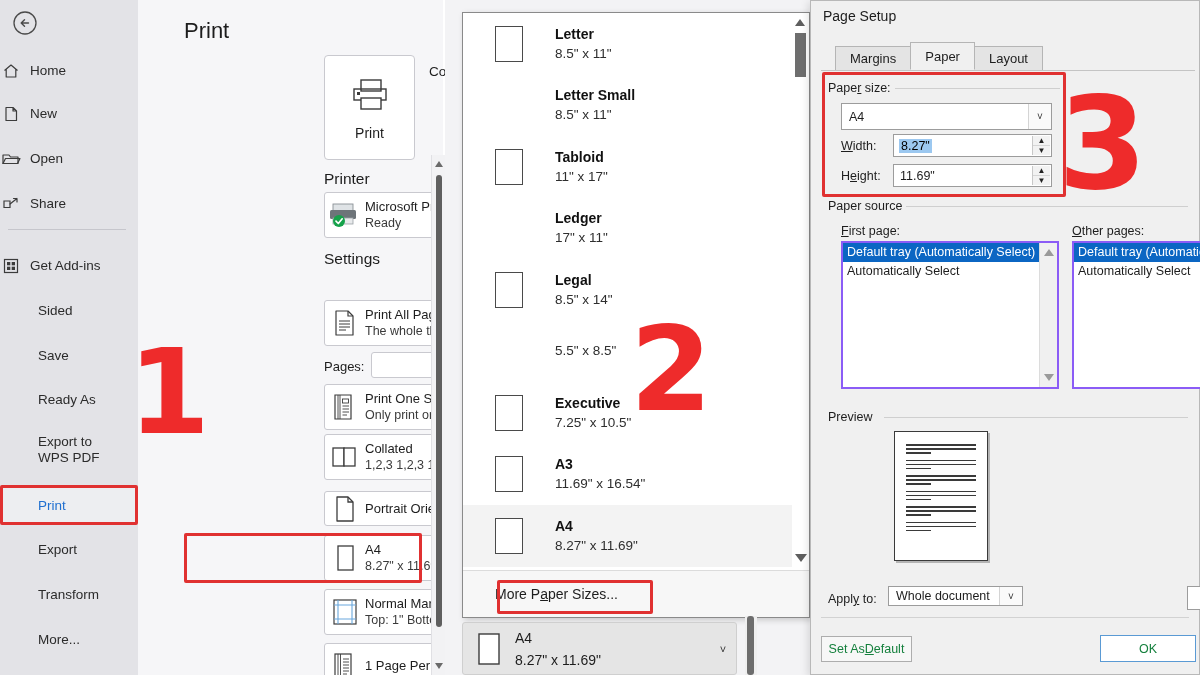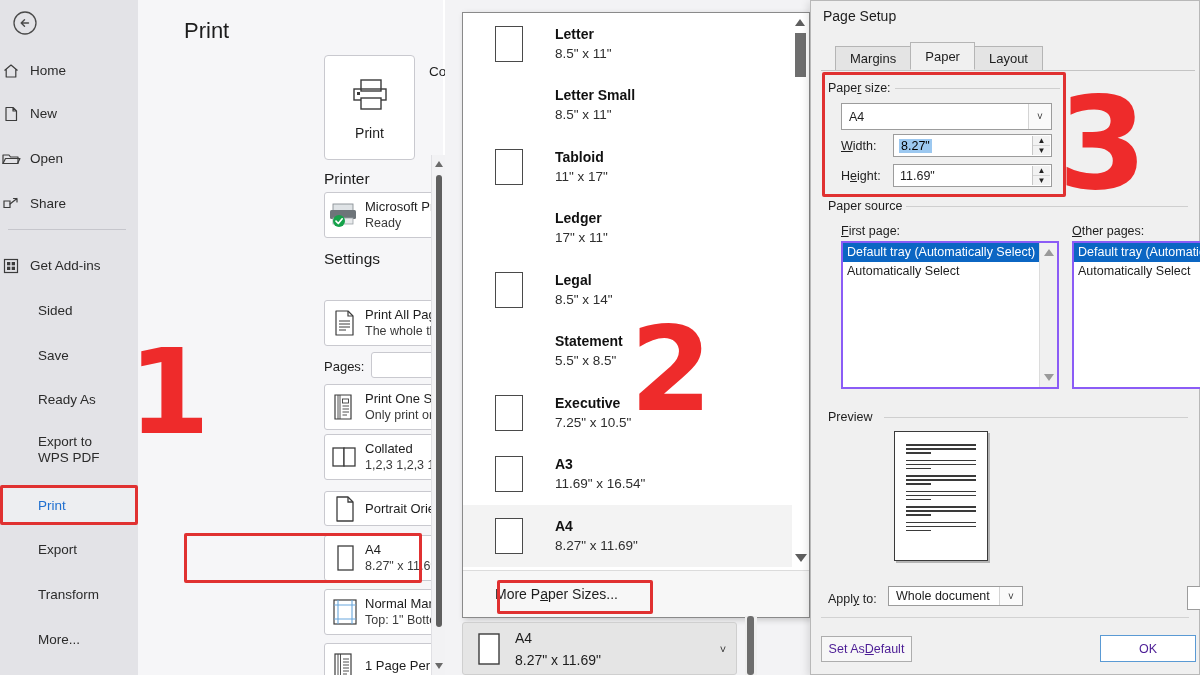--- a/index.html
+++ b/index.html
@@ -360,21 +360,21 @@
   }
   .prev-lines { position: absolute; left: 11px; top: 12px; width: 70px; }
   .prev-lines span { display: block; height: 1.5px; background: #3a3a3a; margin-bottom: 2.5px; }
   .prev-lines span.short { width: 36%; }
   .dlg-btn {
     position: absolute;
     border: 1px solid #adadad;
     background: #f7f7f7;
     box-sizing: border-box;
     display: flex; align-items: center; justify-content: center;
-    font-size: 12.5px; color: #4c1d95;
+    font-size: 12.5px; color: #15803d;
     cursor: pointer;
   }
   .dlg-btn.primary { border: 1px solid #5a9ad4; background: #fff; }
   .dlg-footline {
     position: absolute; left: 821px; top: 617px;
     width: 368px; height: 1px; background: #d2d2d2;
   }
 
   
   .ann-num {
@@ -695,21 +695,20 @@
           </span>
         <span class="ptxt">
           <span class="pname" style="display:block">Legal</span>
           <span class="pdim" style="display:block">8.5" x 14"</span>
         </span>
       </div>
 
       <div class="ps-item">
         <span class="pico"></span>
         <span class="ptxt">
-          <span class="pname" style="display:block">Statement</span>
           <span class="pdim" style="display:block">5.5" x 8.5"</span>
         </span>
       </div>
 
       <div class="ps-item">
         <span class="pico">
             <span class="paper-glyph"></span>
           </span>
         <span class="ptxt">
           <span class="pname" style="display:block">Executive</span>

